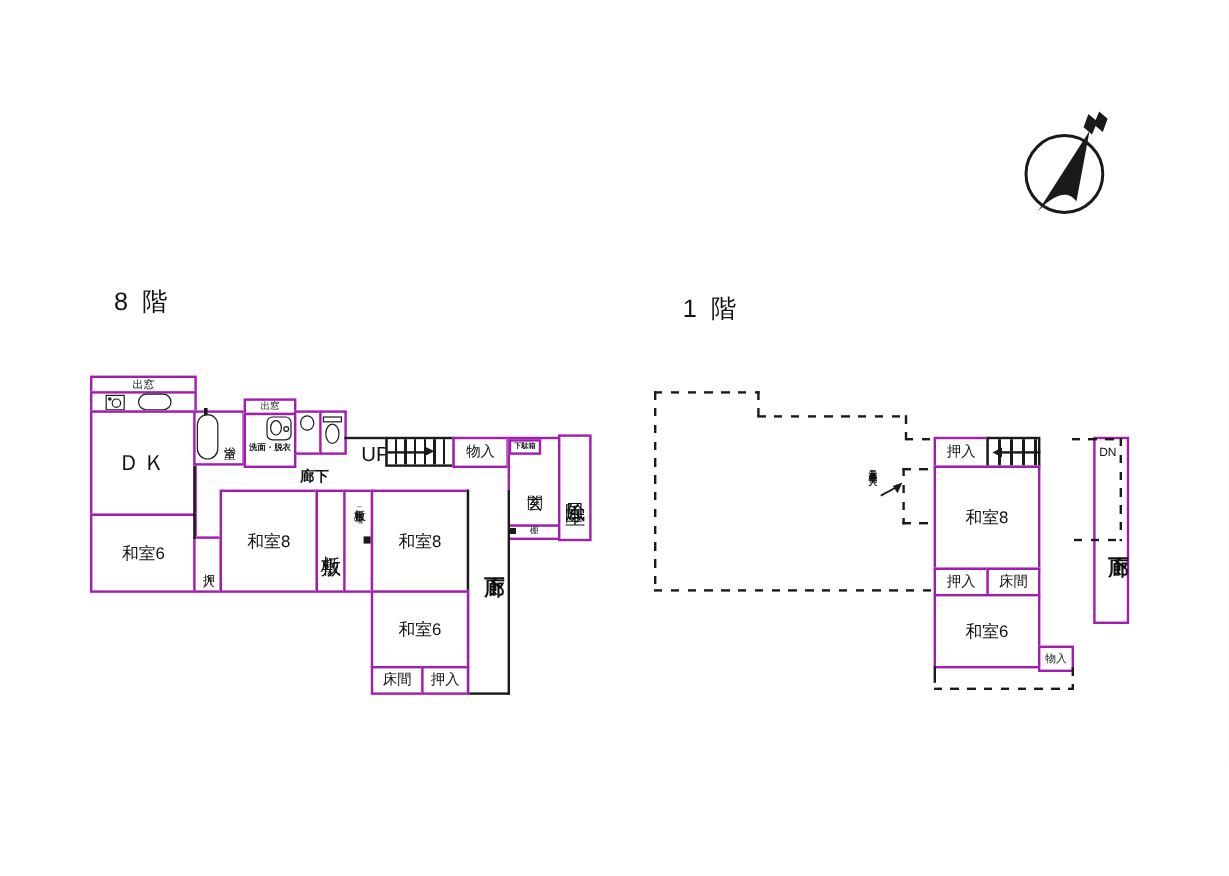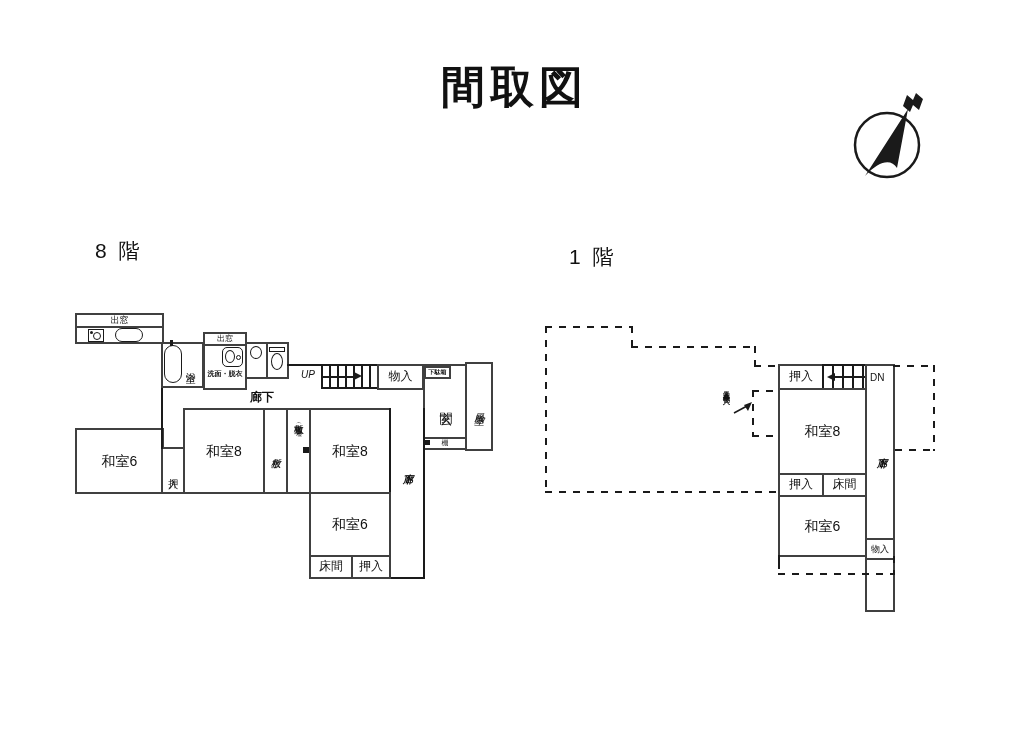--- a/index.html
+++ b/index.html
@@ -3,21 +3,21 @@
 <meta charset="utf-8">
 <style>
   * { margin:0; padding:0; box-sizing:border-box; }
   html,body { background:#f7f7f5; }
   .canvas {
     position:relative; width:1024px; height:730px; background:#ffffff;
     font-family:"Liberation Sans", sans-serif; color:#111; overflow:hidden;
   }
   .abs { position:absolute; }
   .room {
-    position:absolute; border:2px solid #404040; background:#fff;
+    position:absolute; border:2px solid #a21caf; background:#fff;
     display:flex; align-items:center; justify-content:center; text-align:center;
   }
   .lbl { color:#111; line-height:1.15; white-space:nowrap; }
   .vt { writing-mode:vertical-rl; text-orientation:upright; letter-spacing:1px; white-space:normal; }
   .wall { position:absolute; background:#1a1a1a; }
   .dash-h { position:absolute; height:2px; background:repeating-linear-gradient(90deg,#1a1a1a 0 7px, transparent 7px 14px); }
   .dash-v { position:absolute; width:2px; background:repeating-linear-gradient(180deg,#1a1a1a 0 7px, transparent 7px 14px); }
   .title { position:absolute; font-size:44px; font-weight:900; letter-spacing:5px; }
   .floor-heading { position:absolute; font-size:21px; letter-spacing:3px; }
   .fixture { position:absolute; border:1.5px solid #1a1a1a; background:#fff; }
@@ -25,32 +25,31 @@
   .tri-r { position:absolute; width:0; height:0; border-top:4.5px solid transparent; border-bottom:4.5px solid transparent; border-left:8px solid #1a1a1a; }
   .tri-l { position:absolute; width:0; height:0; border-top:4.5px solid transparent; border-bottom:4.5px solid transparent; border-right:8px solid #1a1a1a; }
   .stairs { position:absolute; border:2px solid #1a1a1a; background:#fff; }
   .treads1 { position:absolute; inset:0; background:repeating-linear-gradient(90deg, transparent 0 6px, #1a1a1a 6px 8px); }
   .treads2 { position:absolute; inset:0; background:repeating-linear-gradient(90deg, transparent 0 8px, #1a1a1a 8px 10px); }
   .fs6  { font-size:6px;  }
   .fs7  { font-size:7px;  }
   .fs8  { font-size:8px;  }
   .fs9  { font-size:9px;  }
   .fs10 { font-size:10px; }
-  .fs11 { font-size:10px;font-style:italic; }
+  .fs11 { font-size:17px; }
   .fs12 { font-size:12px; }
   .fs13 { font-size:13px; }
   .fs14 { font-size:14px; }
   .fs18 { font-size:18px; letter-spacing:3px; }
 </style>
 </head>
 <body>
 
 <div class="canvas">
 
-  <div class="title" style="left:441px; top:58px;">間取図</div>
 
   <svg class="abs" style="left:845px; top:92px;" width="92" height="92" viewBox="0 0 92 92">
     <circle cx="42" cy="53" r="32" fill="none" stroke="#1a1a1a" stroke-width="2.5"></circle>
     <path d="M63 17 L20 84 C35 68 46 67 52 76 Z" fill="#1a1a1a"></path>
     <path d="M58 14 l4 -11 l6 5 l3 -7 l7 6 l-4 11 l-6 -5 l-3 7 z" fill="#1a1a1a"></path>
   </svg>
 
   <div class="floor-heading" style="left:95px; top:237px;">8 階</div>
   <div class="floor-heading" style="left:569px; top:243px;">1 階</div>
 
@@ -58,20 +57,23 @@
     <span class="lbl fs9">出窓</span>
   </div>
 
   <div class="room" style="left:75px; top:326px; width:89px; height:18px;"></div>
   <div class="fixture" style="left:88px; top:329px; width:16px; height:13px;">
     <div class="abs" style="left:4px; top:2px; width:8px; height:8px; border:1.2px solid #1a1a1a; border-radius:50%;"></div>
     <div class="marker" style="left:1px; top:1px; width:3px; height:3px; border-radius:50%;"></div>
   </div>
   <div class="fixture" style="left:115px; top:328px; width:28px; height:14px; border-radius:7px;"></div>
 
+  <div class="room" style="left:75px; top:342px; width:89px; height:88px;">
+    <span class="lbl fs18">ＤＫ</span>
+  </div>
 
   <div class="room" style="left:75px; top:428px; width:89px; height:66px;">
     <span class="lbl fs14">和室6</span>
   </div>
 
   <div class="room" style="left:161px; top:447px; width:24px; height:47px;">
     <span class="lbl vt fs10">押入</span>
   </div>
   <div class="wall" style="left:161px; top:388px; width:2px; height:61px;"></div>
 
@@ -173,21 +175,21 @@
   </svg>
 
   <div class="room" style="left:778px; top:364px; width:46px; height:26px;">
     <span class="lbl fs12">押入</span>
   </div>
   <div class="stairs" style="left:822px; top:364px; width:45px; height:26px;">
     <div class="treads2"></div>
     <div class="abs" style="left:10px; top:10px; width:33px; height:2px; background:#1a1a1a;"></div>
     <div class="tri-l" style="left:3px; top:6.5px;"></div>
   </div>
-  <div class="room" style="left:865px; top:364px; width:30px; height:248px;">
+  <div class="room" style="left:911px; top:364px; width:30px; height:156px;">
     <div class="abs lbl fs10" style="left:3px; top:6px;">DN</div>
     <div class="lbl vt fs11" style="position:absolute; left:9px; top:84px; font-weight:bold;">廊下</div>
   </div>
   <div class="room" style="left:778px; top:388px; width:89px; height:87px;">
     <span class="lbl fs14">和室8</span>
   </div>
   <div class="room" style="left:778px; top:473px; width:46px; height:24px;">
     <span class="lbl fs12">押入</span>
   </div>
   <div class="room" style="left:822px; top:473px; width:45px; height:24px;">

